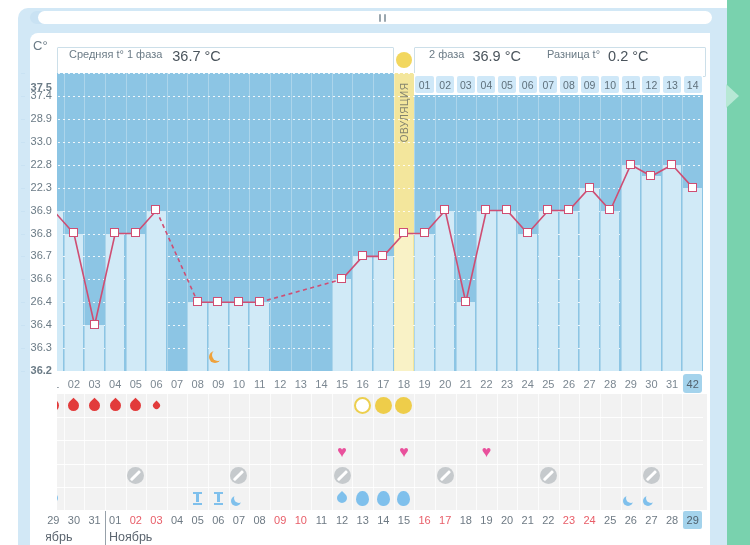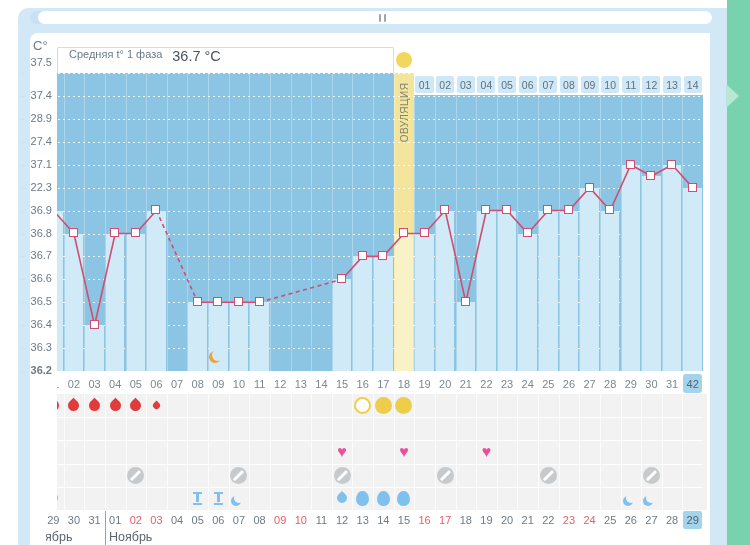--- a/index.html
+++ b/index.html
@@ -74,55 +74,61 @@
   <div class="abs next-arrow"></div>
 
   <div class="abs sb-track"></div>
   <div class="abs sb-handle"></div>
   <div class="abs sb-grip" style="left:379px"></div>
   <div class="abs sb-grip" style="left:384px"></div>
 
   <div class="abs content-panel"></div>
   <div class="abs unit">C°</div>
   <div class="abs" id="yaxis">
-      <div class="abs tick-label" style="left:22px;top:56px;">37.5</div>
+      <div class="abs tick-label" style="left:22px;top:81px;font-weight:bold;">37.5</div>
       <div class="abs tick-dash" style="top:73.0px;"></div>
       <div class="abs tick-label" style="left:22px;top:88.9px;">37.4</div>
       <div class="abs tick-dash" style="top:95.9px;"></div>
       <div class="abs tick-label" style="left:22px;top:111.8px;">28.9</div>
       <div class="abs tick-dash" style="top:118.8px;"></div>
-      <div class="abs tick-label" style="left:22px;top:134.8px;">27.4</div>
+      <div class="abs tick-label" style="left:22px;top:134.8px;">33.0</div>
       <div class="abs tick-dash" style="top:141.8px;"></div>
-      <div class="abs tick-label" style="left:22px;top:157.7px;">37.1</div>
+      <div class="abs tick-label" style="left:22px;top:157.7px;">22.8</div>
       <div class="abs tick-dash" style="top:164.7px;"></div>
       <div class="abs tick-label" style="left:22px;top:180.6px;">22.3</div>
       <div class="abs tick-dash" style="top:187.6px;"></div>
       <div class="abs tick-label" style="left:22px;top:203.5px;">36.9</div>
       <div class="abs tick-dash" style="top:210.5px;"></div>
       <div class="abs tick-label" style="left:22px;top:226.5px;">36.8</div>
       <div class="abs tick-dash" style="top:233.5px;"></div>
       <div class="abs tick-label" style="left:22px;top:249.4px;">36.7</div>
       <div class="abs tick-dash" style="top:256.4px;"></div>
       <div class="abs tick-label" style="left:22px;top:272.3px;">36.6</div>
       <div class="abs tick-dash" style="top:279.3px;"></div>
-      <div class="abs tick-label" style="left:22px;top:295.2px;">36.5</div>
+      <div class="abs tick-label" style="left:22px;top:295.2px;">26.4</div>
       <div class="abs tick-dash" style="top:302.2px;"></div>
       <div class="abs tick-label" style="left:22px;top:318.2px;">36.4</div>
       <div class="abs tick-dash" style="top:325.2px;"></div>
       <div class="abs tick-label" style="left:22px;top:341.1px;">36.3</div>
       <div class="abs tick-dash" style="top:348.1px;"></div>
       <div class="abs tick-label" style="left:22px;top:364.0px;font-weight:bold;">36.2</div>
       <div class="abs tick-dash" style="top:371.0px;"></div>
     </div>
 
   <div class="abs hdr-box" style="left:57px;width:337px;">
     <span class="hdr-small" style="margin-left:11px">Средняя t° 1 фаза</span>
     <span class="hdr-val" style="margin-left:10px">36.7 °C</span>
   </div>
   <div class="abs ovul-dot"></div>
+  <div class="abs hdr-box" style="left:414px;width:292px;">
+    <span class="hdr-small" style="margin-left:14px">2 фаза</span>
+    <span class="hdr-val" style="margin-left:8px">36.9 °C</span>
+    <span class="hdr-small" style="margin-left:26px">Разница t°</span>
+    <span class="hdr-val" style="margin-left:8px">0.2 °C</span>
+  </div>
 
   <div class="abs plot-clip">
     <div class="strip" id="plotstrip">
         <div class="abs plot-bg" style=""></div>
         <div class="abs ovul-col" style="left:350.6px;width:20.625px;"></div>
         <div class="abs colsep" style="left:20.6px;"></div>
         <div class="abs colsep" style="left:41.3px;"></div>
         <div class="abs colsep" style="left:61.9px;"></div>
         <div class="abs colsep" style="left:82.5px;"></div>
         <div class="abs colsep" style="left:103.1px;"></div>

